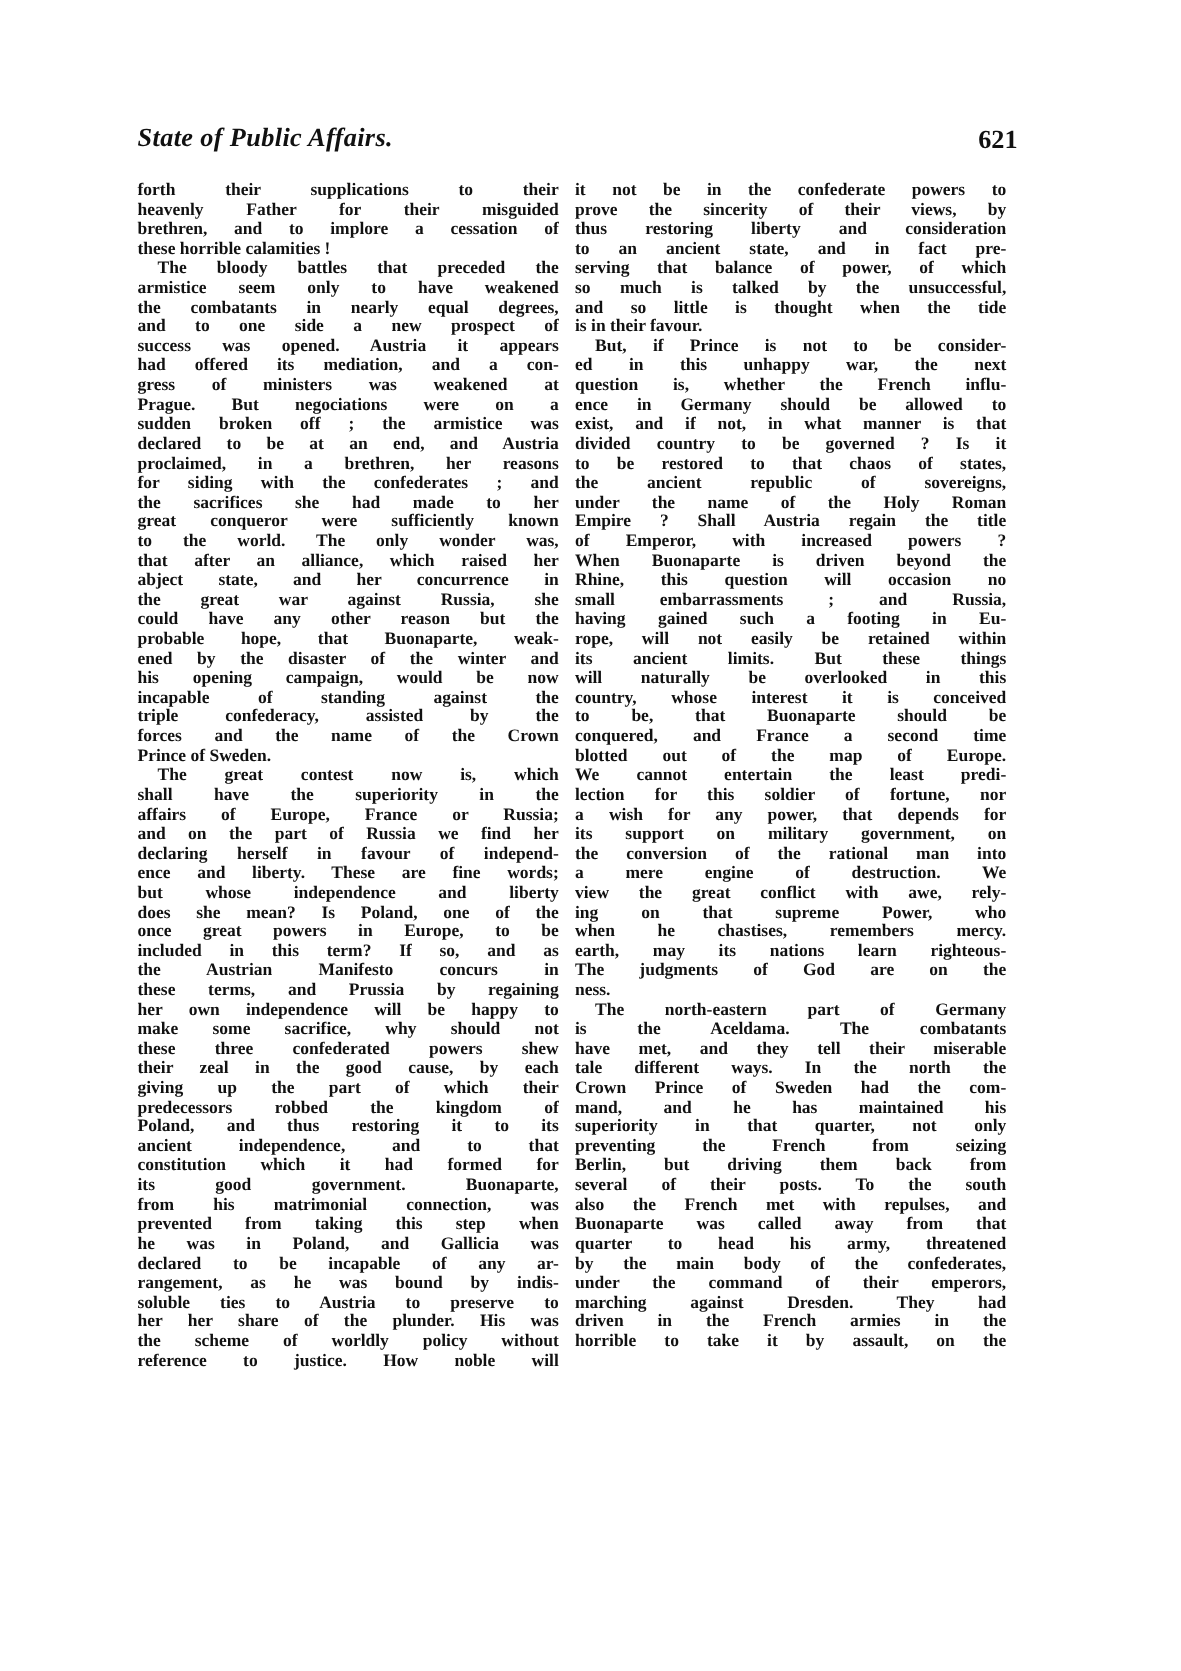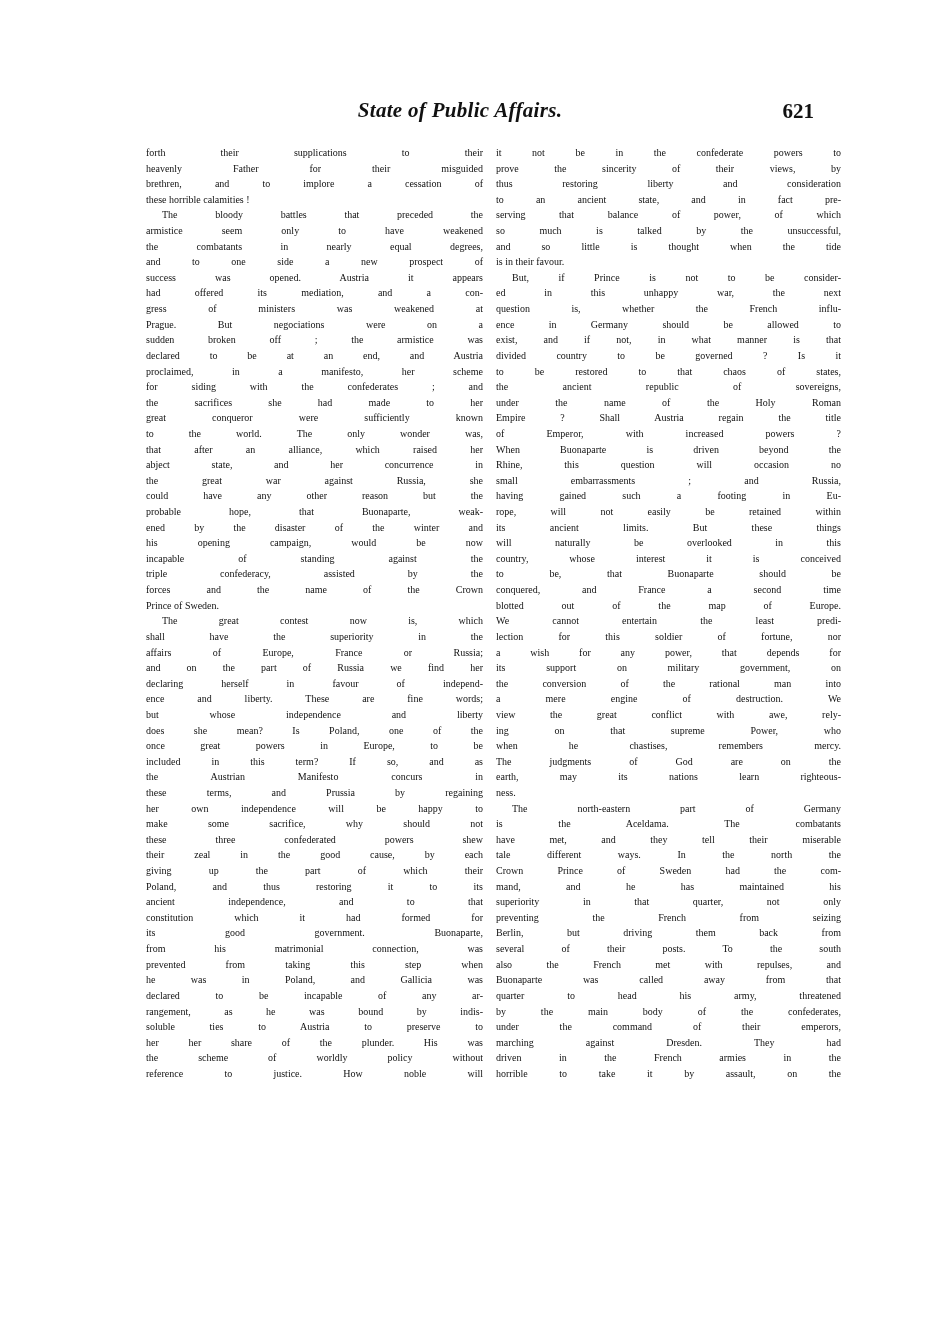--- a/index.html
+++ b/index.html
@@ -4,29 +4,29 @@
 <style>
   html, body { margin: 0; padding: 0; }
   body {
     width: 945px; height: 1337px; background: #ffffff; position: relative; overflow: hidden;
     font-family: "Liberation Serif", "DejaVu Serif", serif; color: #111;
   }
   .header {
     position: absolute; top: 98px; left: 110px; width: 700px; height: 28px;
   }
   .running-title {
-    position: absolute; left: 0; right: 0; text-align: center; top: 0;
+    position: absolute; left: 0; right: 0; top: 0;
     font-style: italic; font-weight: bold; font-size: 21px; letter-spacing: 0.3px;
   }
   .page-number {
     position: absolute; right: -4px; top: 1px; font-weight: bold; font-size: 21px;
   }
   .column {
     position: absolute; top: 145px;
-    font-size: 10px; line-height: 15.62px; font-weight: normal; margin-left: 36px;
+    font-size: 14px; line-height: 15.62px; font-weight: bold;
   }
   .col-left { left: 110px; width: 337px; }
   .col-right { left: 460px; width: 345px; }
   .line {
     display: block; white-space: nowrap; text-align: justify; text-align-last: justify;
     height: 15.62px; overflow: visible;
   }
   .line.last { text-align-last: left; }
   .line.indent { padding-left: 16px; }
 </style>
@@ -46,21 +46,21 @@
     <span class="line indent">The bloody battles that preceded the</span>
     <span class="line">armistice seem only to have weakened</span>
     <span class="line">the combatants in nearly equal degrees,</span>
     <span class="line">and to one side a new prospect of</span>
     <span class="line">success was opened. Austria it appears</span>
     <span class="line">had offered its mediation, and a con-</span>
     <span class="line">gress of ministers was weakened at</span>
     <span class="line">Prague. But negociations were on a</span>
     <span class="line">sudden broken off ; the armistice was</span>
     <span class="line">declared to be at an end, and Austria</span>
-    <span class="line">proclaimed, in a manifesto, her scheme</span>
+    <span class="line">proclaimed, in a brethren, her reasons</span>
     <span class="line">for siding with the confederates ; and</span>
     <span class="line">the sacrifices she had made to her</span>
     <span class="line">great conqueror were sufficiently known</span>
     <span class="line">to the world. The only wonder was,</span>
     <span class="line">that after an alliance, which raised her</span>
     <span class="line">abject state, and her concurrence in</span>
     <span class="line">the great war against Russia, she</span>
     <span class="line">could have any other reason but the</span>
     <span class="line">probable hope, that Buonaparte, weak-</span>
     <span class="line">ened by the disaster of the winter and</span>
@@ -79,20 +79,21 @@
     <span class="line">does she mean? Is Poland, one of the</span>
     <span class="line">once great powers in Europe, to be</span>
     <span class="line">included in this term? If so, and as</span>
     <span class="line">the Austrian Manifesto concurs in</span>
     <span class="line">these terms, and Prussia by regaining</span>
     <span class="line">her own independence will be happy to</span>
     <span class="line">make some sacrifice, why should not</span>
     <span class="line">these three confederated powers shew</span>
     <span class="line">their zeal in the good cause, by each</span>
     <span class="line">giving up the part of which their</span>
+    <span class="line">predecessors robbed the kingdom of</span>
     <span class="line">Poland, and thus restoring it to its</span>
     <span class="line">ancient independence, and to that</span>
     <span class="line">constitution which it had formed for</span>
     <span class="line">its good government. Buonaparte,</span>
     <span class="line">from his matrimonial connection, was</span>
     <span class="line">prevented from taking this step when</span>
     <span class="line">he was in Poland, and Gallicia was</span>
     <span class="line">declared to be incapable of any ar-</span>
     <span class="line">rangement, as he was bound by indis-</span>
     <span class="line">soluble ties to Austria to preserve to</span>
@@ -133,22 +134,22 @@
     <span class="line">blotted out of the map of Europe.</span>
     <span class="line">We cannot entertain the least predi-</span>
     <span class="line">lection for this soldier of fortune, nor</span>
     <span class="line">a wish for any power, that depends for</span>
     <span class="line">its support on military government, on</span>
     <span class="line">the conversion of the rational man into</span>
     <span class="line">a mere engine of destruction. We</span>
     <span class="line">view the great conflict with awe, rely-</span>
     <span class="line">ing on that supreme Power, who</span>
     <span class="line">when he chastises, remembers mercy.</span>
+    <span class="line">earth, may its nations learn righteous-</span>
     <span class="line">The judgments of God are on the</span>
-    <span class="line">earth, may its nations learn righteous-</span>
     <span class="line last">ness.</span>
     <span class="line indent">The north-eastern part of Germany</span>
     <span class="line">is the Aceldama. The combatants</span>
     <span class="line">have met, and they tell their miserable</span>
     <span class="line">tale different ways. In the north the</span>
     <span class="line">Crown Prince of Sweden had the com-</span>
     <span class="line">mand, and he has maintained his</span>
     <span class="line">superiority in that quarter, not only</span>
     <span class="line">preventing the French from seizing</span>
     <span class="line">Berlin, but driving them back from</span>

